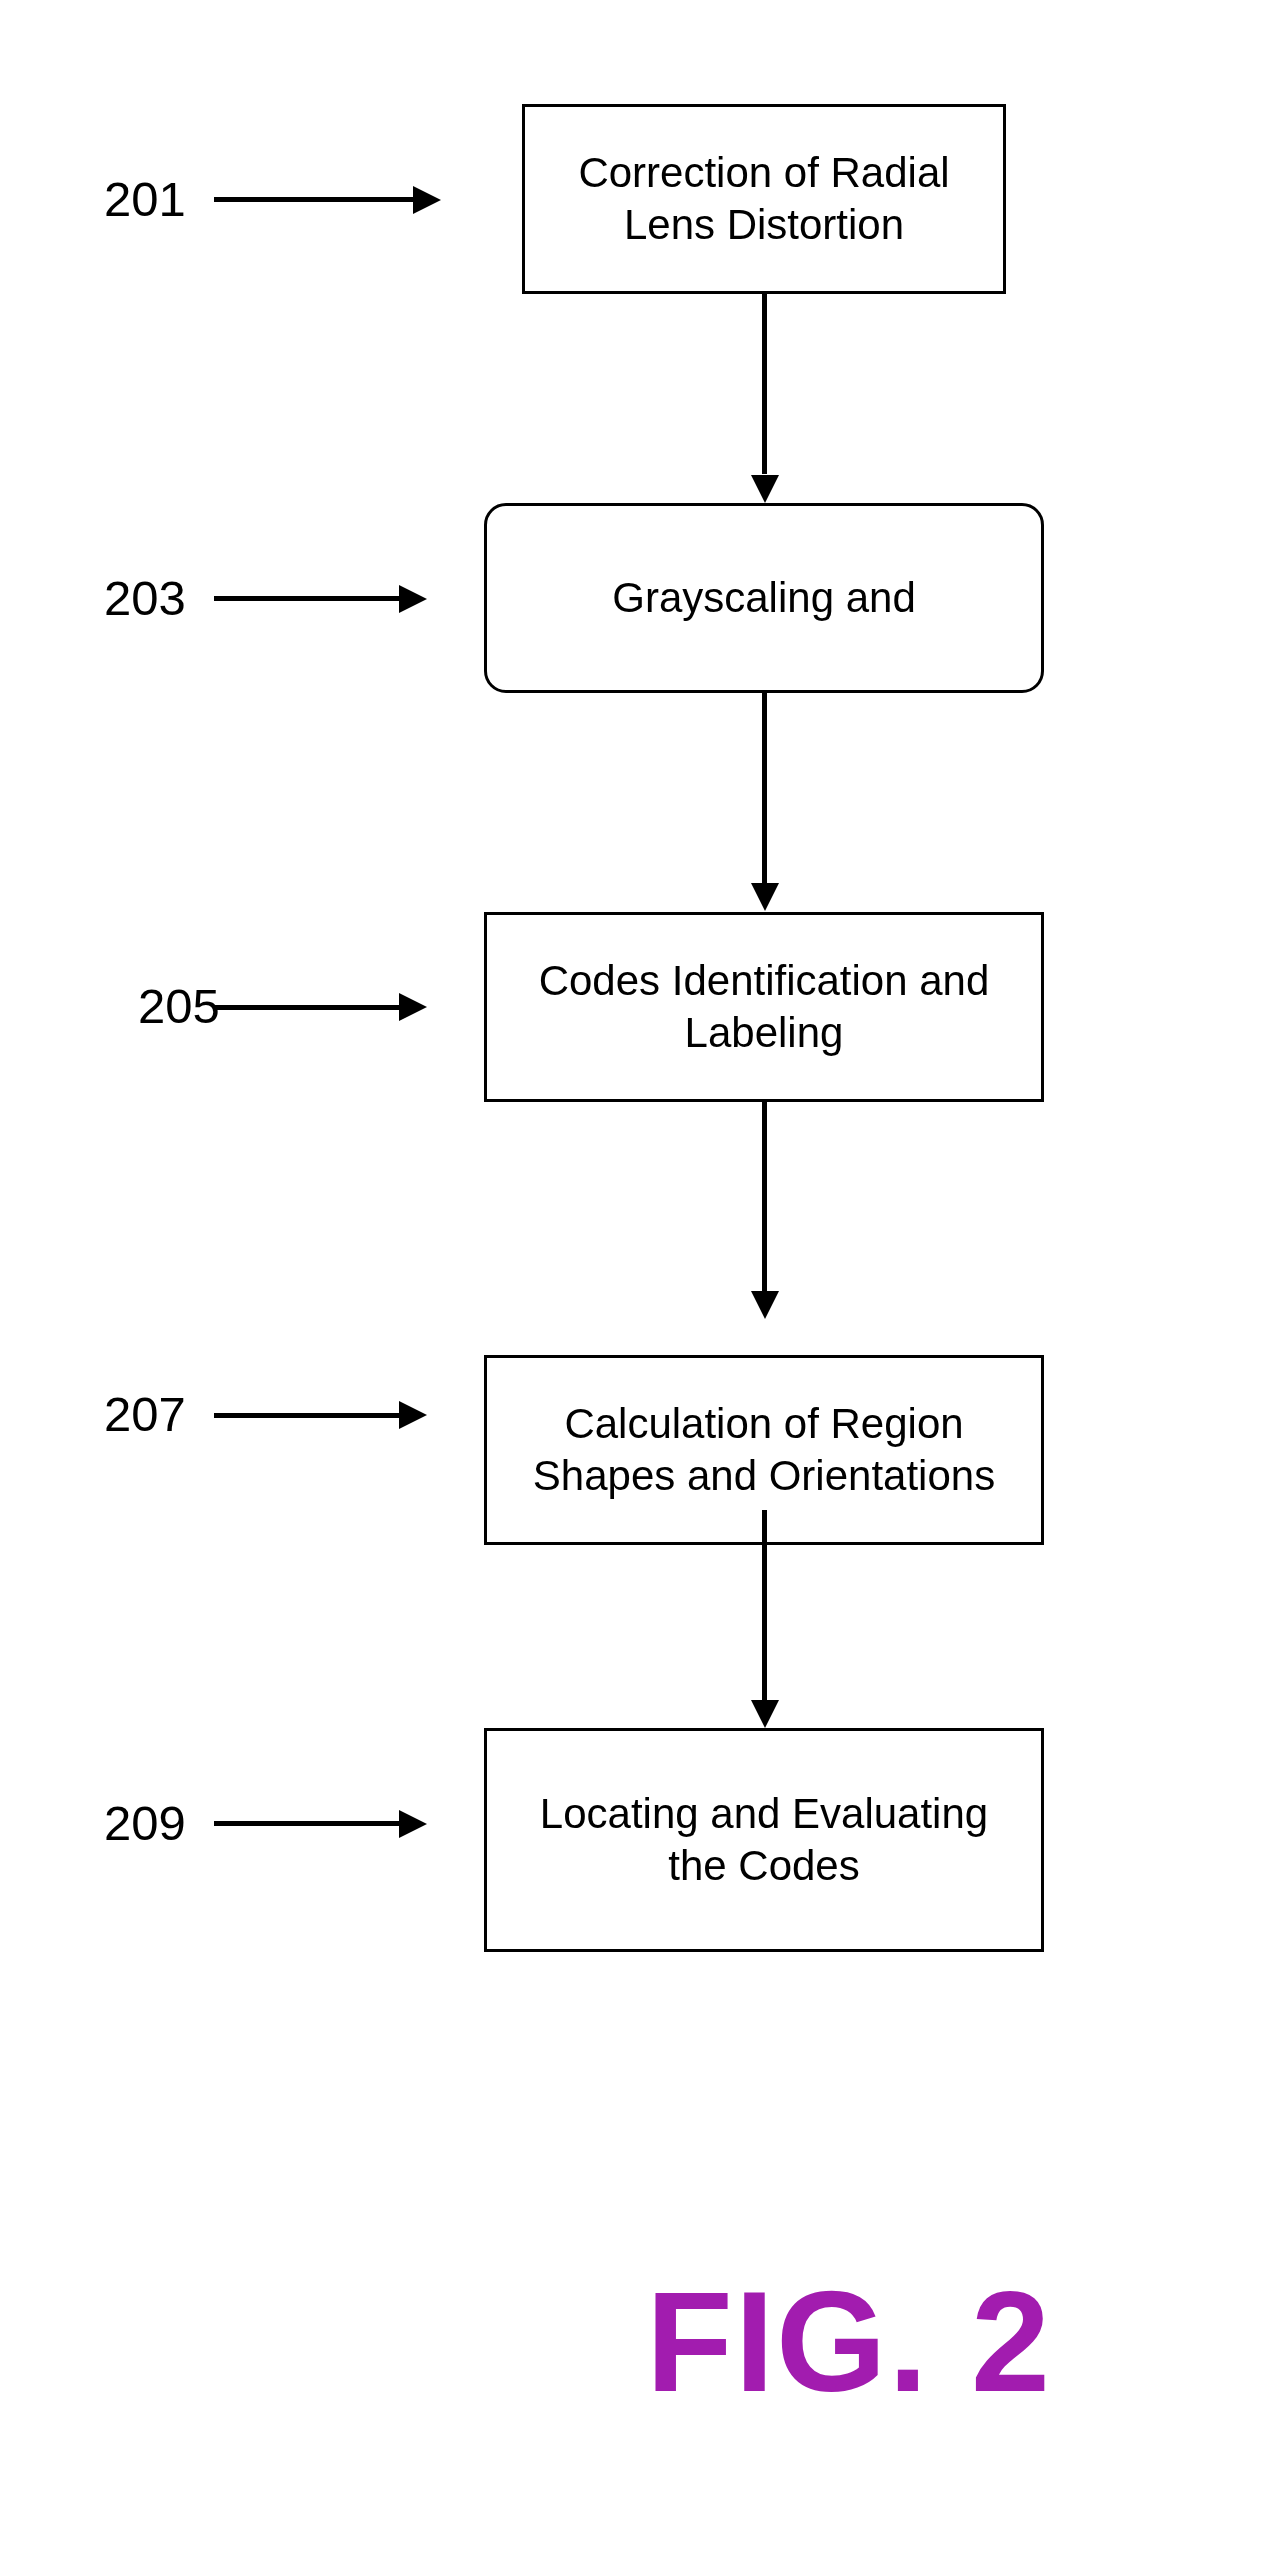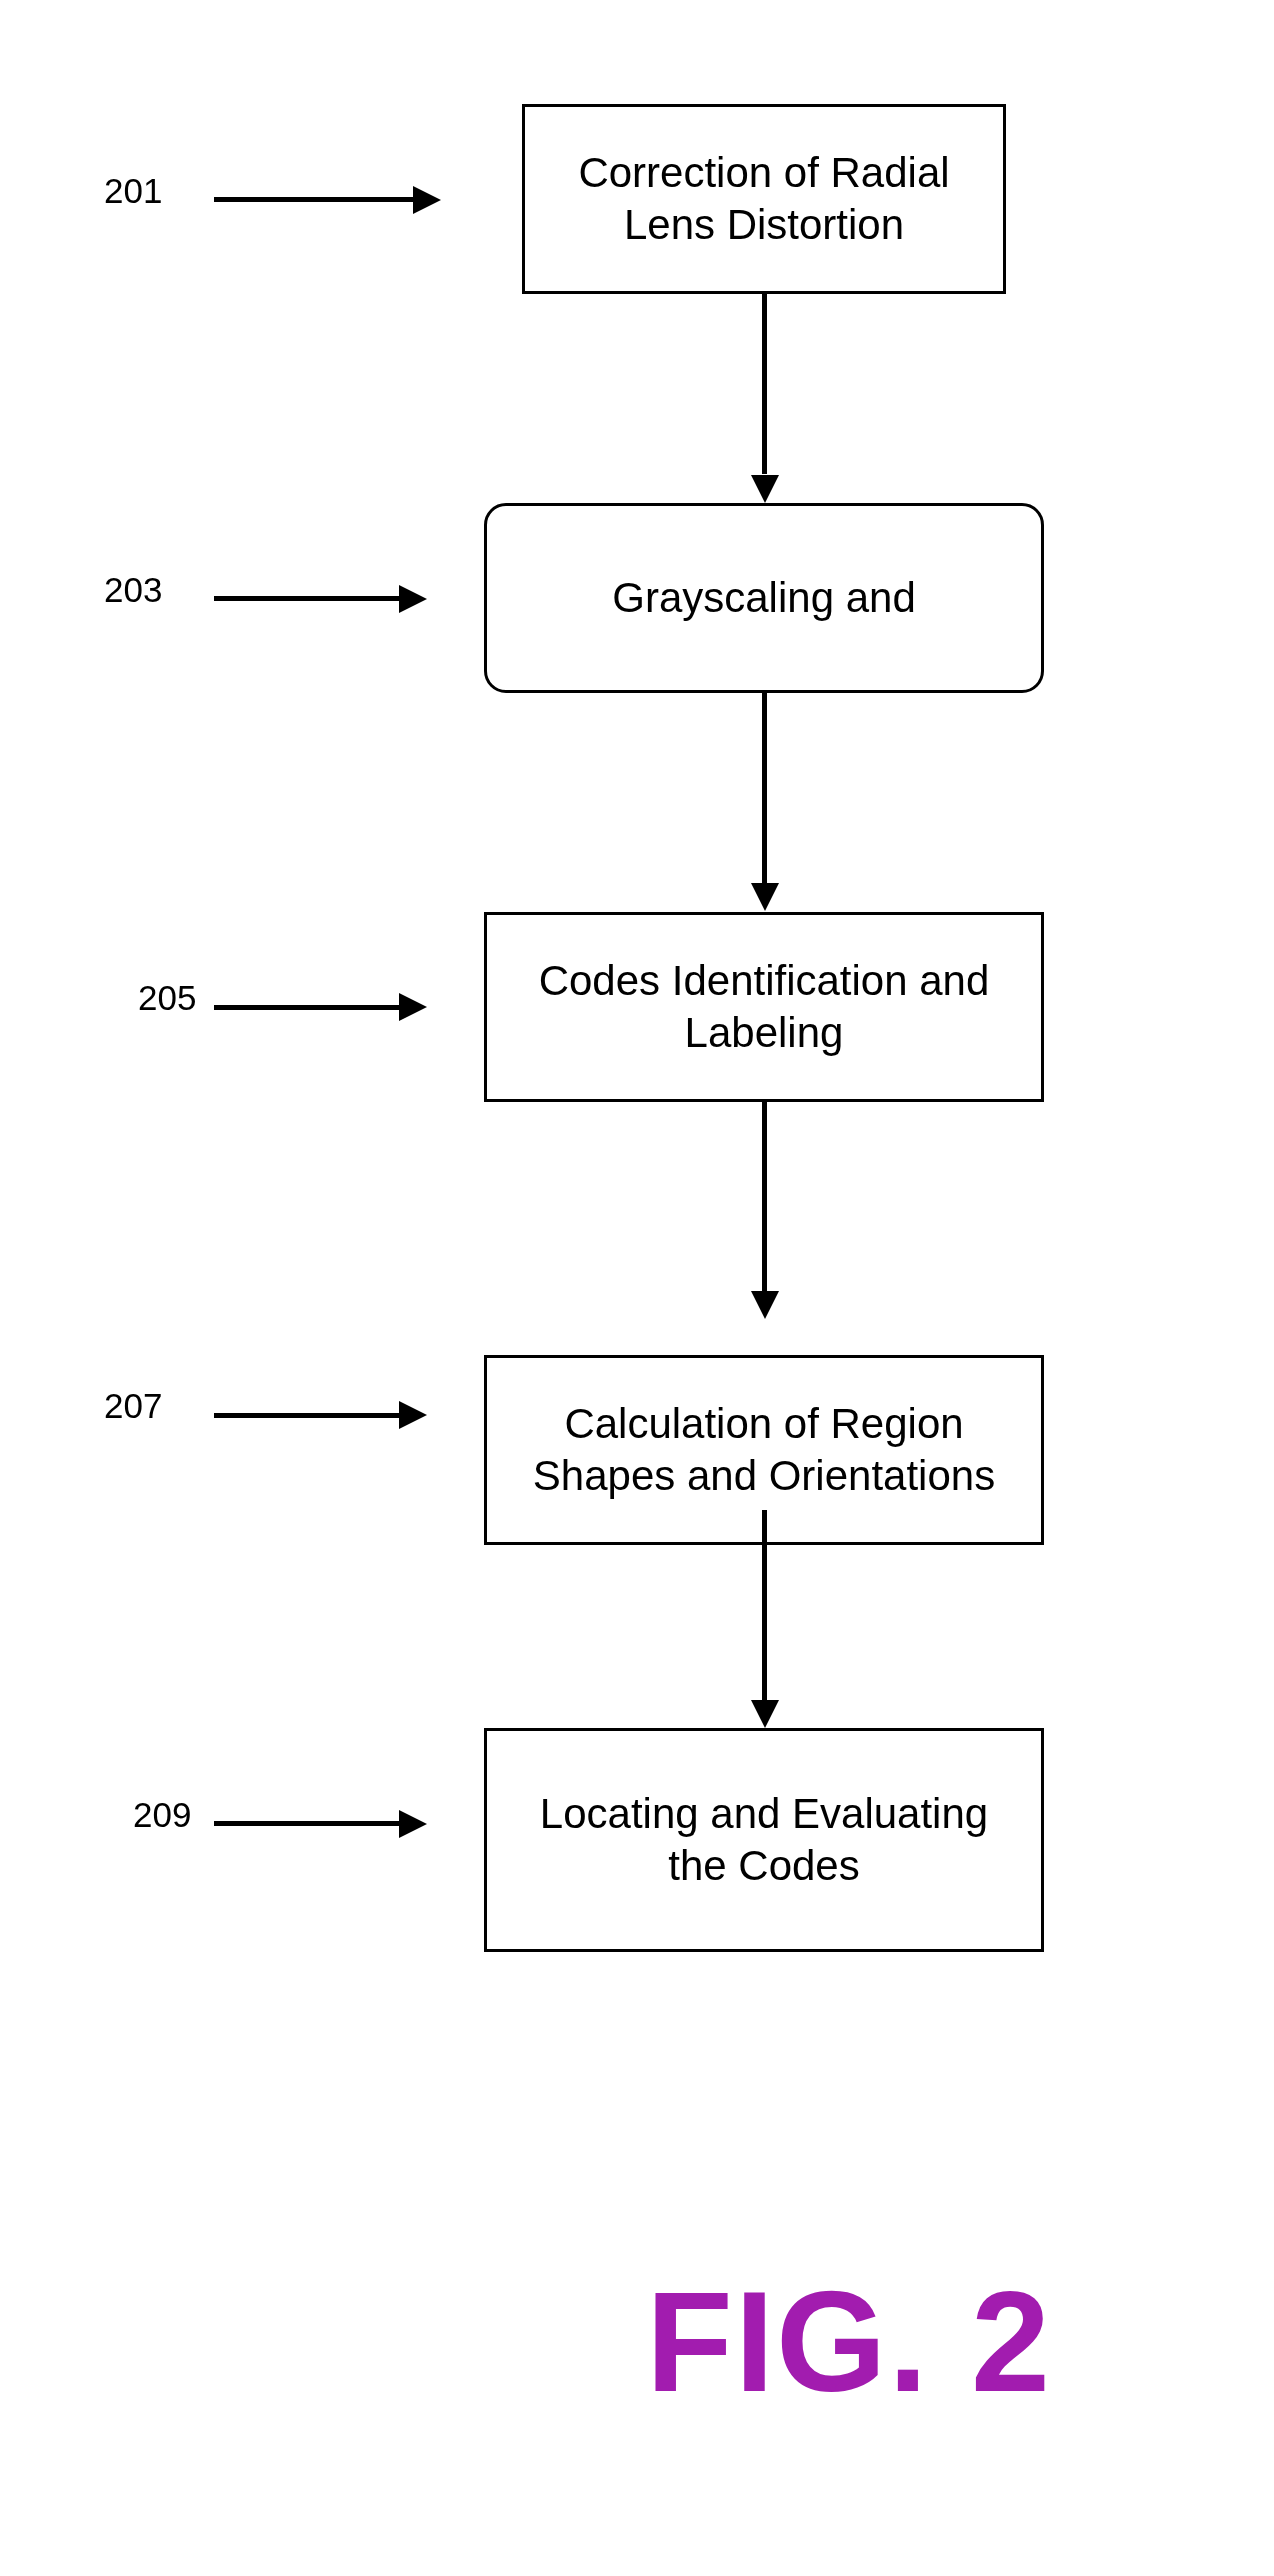--- a/index.html
+++ b/index.html
@@ -25,21 +25,21 @@
     box-sizing: border-box;
     padding: 6px 19px;
   }
   .box-text {
     font-size: 42px;
     line-height: 1.25;
     color: #000;
   }
   .label {
     position: absolute;
-    font-size: 35px;
+    font-size: 49px;
     color: #000;
   }
   .label-arrow-line {
     position: absolute;
     height: 4.7px;
     background: #000;
   }
   .label-arrow-head-right {
     position: absolute;
     width: 0;
@@ -124,20 +124,20 @@
 
   <div class="down-line" style="left:762px; top:1510px; height:190px;"></div>
   <div class="down-head" style="left:751px; top:1700px;"></div>
 
   <div class="box" style="left:484px; top:1728px; width:560px; height:224px;">
     <div class="box-text">
       <span>Locating and Evaluating</span><br>
       <span>the Codes</span>
     </div>
   </div>
-  <div class="label" style="left:104px; top:1795px;margin-left:29px;">209</div>
+  <div class="label" style="left:104px; top:1795px;">209</div>
   <div class="label-arrow-line" style="left:214px; top:1821px; width:185px;"></div>
   <div class="label-arrow-head-right" style="left:399px; top:1810px;"></div>
 
   <div class="fig-caption" style="left:646px; top:2260px;">FIG. 2</div>
 
 </div>
 
 
 </body></html>

